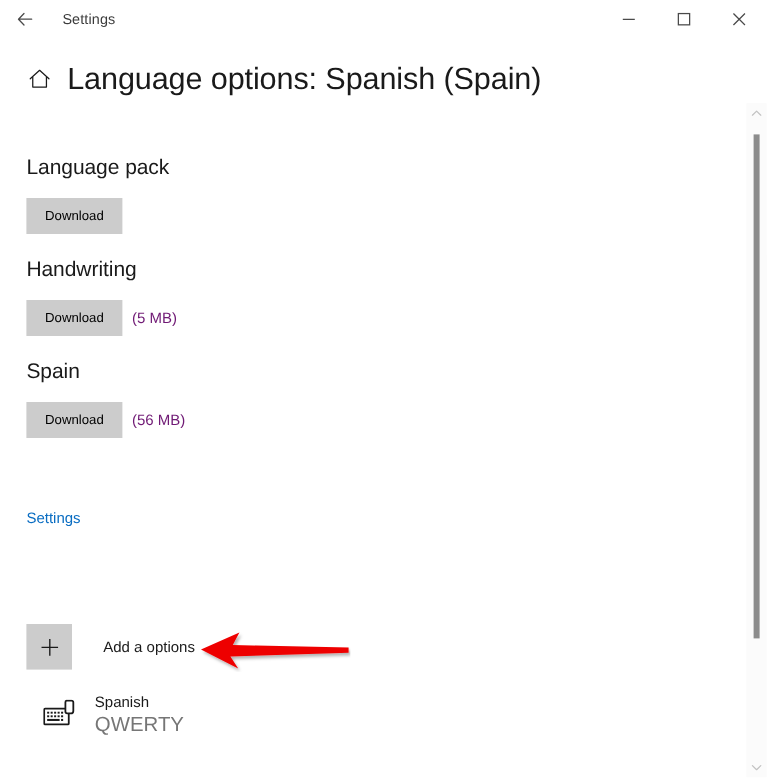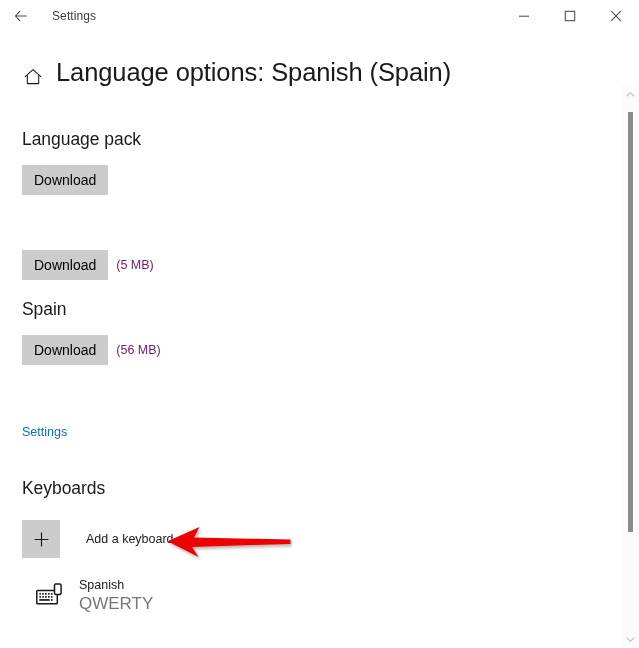--- a/index.html
+++ b/index.html
@@ -53,21 +53,21 @@
   .tb-btn svg { display: block; }
 
   
   .page-header {
     position: absolute;
     top: 45px;
     left: 0;
     width: 560px;
     height: 42px;
     display: flex;
-    align-items: flex-end;
+    align-items: center;
   }
   .home-icon {
     width: 38px;
     margin-left: 14px;
     display: flex;
     align-items: center;
     justify-content: center;
     color: #1a1a1a;
   }
   .home-icon svg { display: block; }
@@ -99,21 +99,21 @@
   .row {
     display: flex;
     align-items: center;
     margin-left: 22px;
   }
   .dl-button {
     background: #cccccc;
     border: none;
     color: #000000;
     font-family: "Liberation Sans", sans-serif;
-    font-size: 14px;
+    font-size: 11px;
     height: 30px;
     padding: 0 12px;
     min-width: 80px;
     cursor: default;
   }
   .size-note {
     font-size: 12.5px;
     color: #701a75;
     margin-left: 8px;
     white-space: nowrap;
@@ -263,42 +263,42 @@
   <div class="page-title">Language options: Spanish (Spain)</div>
 </div>
 
 <div class="content">
 
   <div class="section-head" style="position:absolute; top:19px; left:0;">Language pack</div>
   <div class="row" style="position:absolute; top:55px; left:0;">
     <button class="dl-button">Download</button>
   </div>
 
+  <div class="section-head" style="position:absolute; top:104px; left:0;">Handwriting</div>
   <div class="row" style="position:absolute; top:140px; left:0;">
     <button class="dl-button">Download</button>
     <span class="size-note">(5 MB)</span>
   </div>
 
   <div class="section-head" style="position:absolute; top:189px; left:0;">Spain</div>
   <div class="row" style="position:absolute; top:225px; left:0;">
     <button class="dl-button">Download</button>
     <span class="size-note">(56 MB)</span>
   </div>
 
   <a class="link" style="position:absolute; top:315px; left:0;">Settings</a>
 
-  <div class="section-head" style="position:absolute; top:368px; left:0;">Keyboards</div>
 
   <div class="kb-add-row" style="position:absolute; top:410px; left:0;">
     <span class="plus-box">
       <svg width="17" height="17" viewBox="0 0 17 17" aria-hidden="true">
         <path d="M8.5 1.6 V15.4 M1.6 8.5 H15.4" fill="none" stroke="currentColor" stroke-width="1.15"></path>
       </svg>
     </span>
-    <span class="kb-add-label">Add a keyboard</span>
+    <span class="kb-add-label">Add a options</span>
   </div>
 
   <div class="kb-item-row" style="position:absolute; top:467px; left:0;">
     <span class="kb-icon">
       <svg width="30" height="26" viewBox="0 0 30 26" aria-hidden="true">
         <rect x="0.8" y="7.5" width="20.5" height="13.2" rx="0.8" fill="none" stroke="currentColor" stroke-width="1.5"></rect>
         <rect x="3.3" y="10.1" width="1.7" height="1.6" fill="currentColor"></rect>
         <rect x="6.2" y="10.1" width="1.7" height="1.6" fill="currentColor"></rect>
         <rect x="9.1" y="10.1" width="1.7" height="1.6" fill="currentColor"></rect>
         <rect x="12.0" y="10.1" width="1.7" height="1.6" fill="currentColor"></rect>

